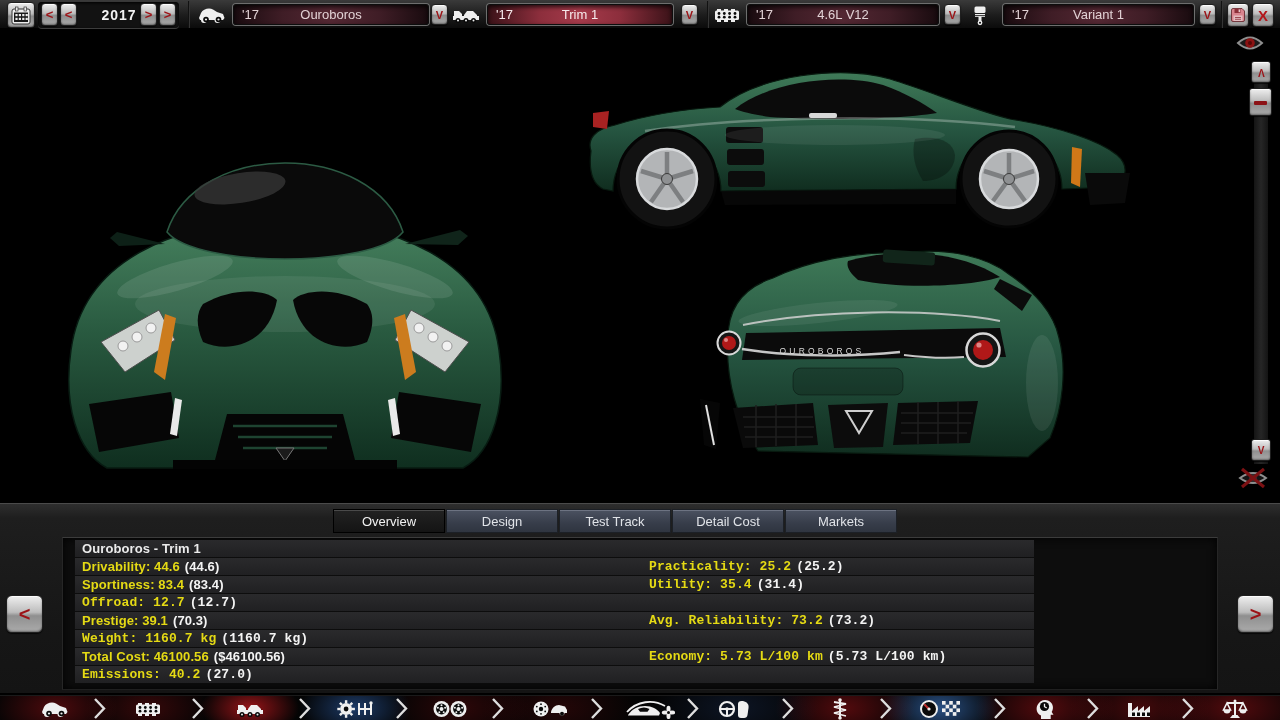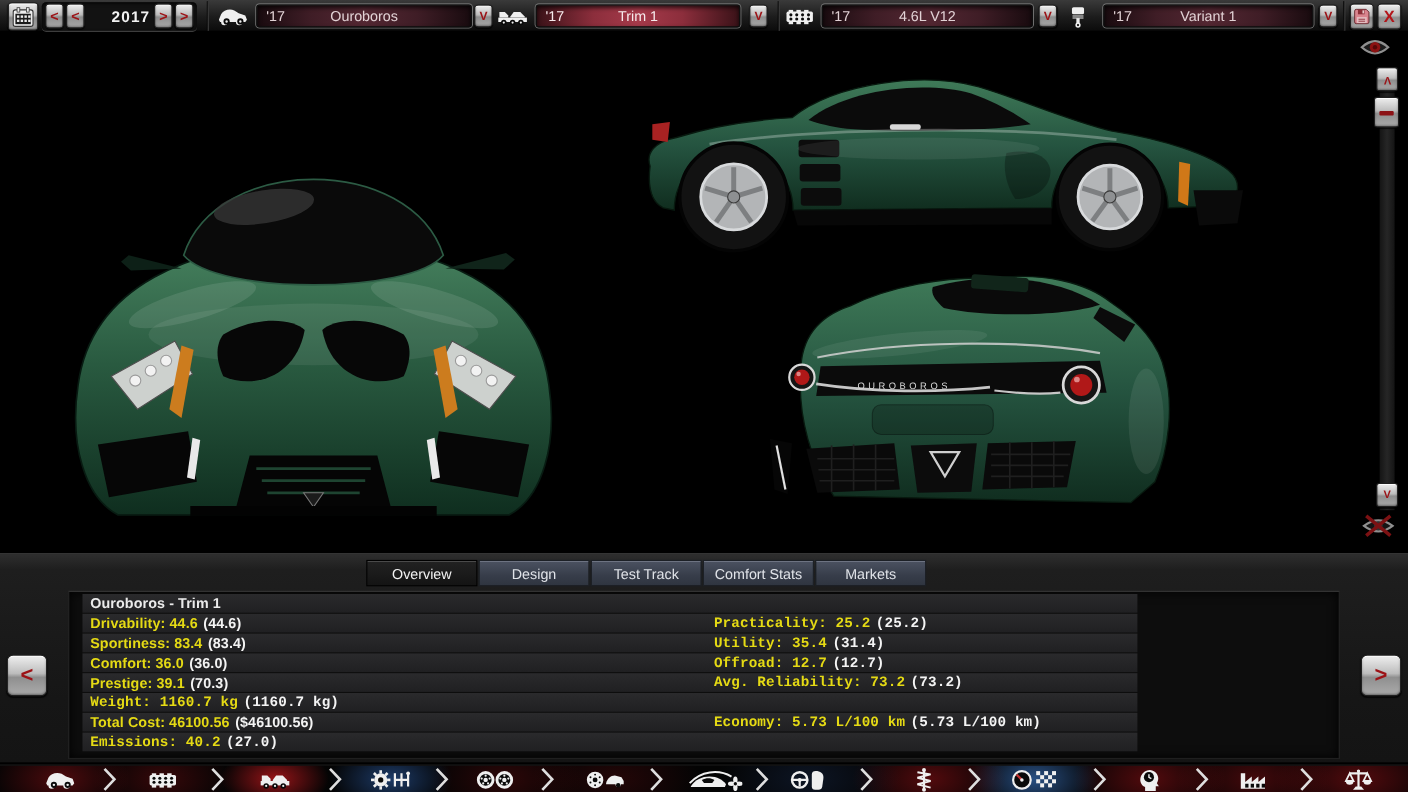--- a/index.html
+++ b/index.html
@@ -41,21 +41,21 @@
   .scroll-btn{position:absolute;left:1251px;width:20px;height:22px;font-size:10px;border-radius:3px;}
   .rot180{transform:rotate(180deg);display:inline-block;}
   .scroll-thumb{position:absolute;left:1249px;top:58px;width:23px;height:28px;border-radius:3px;cursor:grab;}
   .scroll-thumb::after{content:"";position:absolute;left:4px;top:12px;width:13px;height:4px;background:#8c1216;border-radius:1px;}
   .eye-bottom{position:absolute;left:1238px;top:436px;}
   
   .bottom-panel{position:absolute;left:0;top:503px;width:1280px;height:190px;
     background:linear-gradient(180deg,#2e2e2e 0,#1e1e1e 14px,#161616 70%,#141414);
     border-top:1px solid #4a4a4a;box-sizing:border-box;}
   .tabs{position:absolute;left:333px;top:5px;display:flex;gap:1px;}
-  .tab{width:101px;height:24px;line-height:24px;text-align:center;font-size:13px;cursor:pointer;
+  .tab{width:112px;height:24px;line-height:24px;text-align:center;font-size:13px;cursor:pointer;
     color:#e0e3e8;background:linear-gradient(180deg,#4b5261,#373d4a 60%,#2f3540);
     border:1px solid #1c2026;box-shadow:inset 0 1px 0 #6d7382;box-sizing:border-box;}
   .tab.active{background:linear-gradient(180deg,#222,#141414);color:#f2f2f2;
     border:1px solid #000;box-shadow:inset 0 1px 0 #4a4a4a;}
   .stats-frame{position:absolute;left:62px;top:33px;width:1156px;height:153px;
     background:#0d0d0d;border:1px solid;border-color:#3c3c3c #262626 #1f1f1f;
     box-shadow:inset 0 0 10px #000;box-sizing:border-box;}
   .stats-body{position:absolute;left:12px;top:2px;width:959px;}
   .srow{display:flex;height:17px;margin-bottom:1px;align-items:center;
     background:linear-gradient(180deg,#2a2a2c,#202022);font-size:13px;font-weight:700;letter-spacing:.1px;}
@@ -346,39 +346,38 @@
         <path d="M4 3 L26 21 M26 3 L4 21" stroke="#7c1113" stroke-width="3.2"></path>
       </svg>
     </div>
   </div>
 
   <section class="bottom-panel">
     <nav class="tabs">
       <div class="tab active">Overview</div>
       <div class="tab">Design</div>
       <div class="tab">Test Track</div>
-      <div class="tab">Comfort Stats</div>
+      <div class="tab">Detail Cost</div>
       <div class="tab">Markets</div>
     </nav>
 
     <div class="stats-frame">
       <div class="stats-body">
         <div class="srow">
           <div class="cl ttl">Ouroboros - Trim 1</div>
         </div>
         <div class="srow">
           <div class="cl"><span class="y">Drivability: 44.6</span><span class="w">(44.6)</span></div>
           <div class="cr"><span class="y">Practicality: 25.2</span><span class="w">(25.2)</span></div>
         </div>
         <div class="srow">
           <div class="cl"><span class="y">Sportiness: 83.4</span><span class="w">(83.4)</span></div>
           <div class="cr"><span class="y">Utility: 35.4</span><span class="w">(31.4)</span></div>
         </div>
         <div class="srow">
-          <div class="cl"><span class="y">Comfort: 36.0</span><span class="w">(36.0)</span></div>
           <div class="cr"><span class="y">Offroad: 12.7</span><span class="w">(12.7)</span></div>
         </div>
         <div class="srow">
           <div class="cl"><span class="y">Prestige: 39.1</span><span class="w">(70.3)</span></div>
           <div class="cr"><span class="y">Avg. Reliability: 73.2</span><span class="w">(73.2)</span></div>
         </div>
         <div class="srow">
           <div class="cr"><span class="y">Weight: 1160.7 kg</span><span class="w">(1160.7 kg)</span></div>
         </div>
         <div class="srow">

